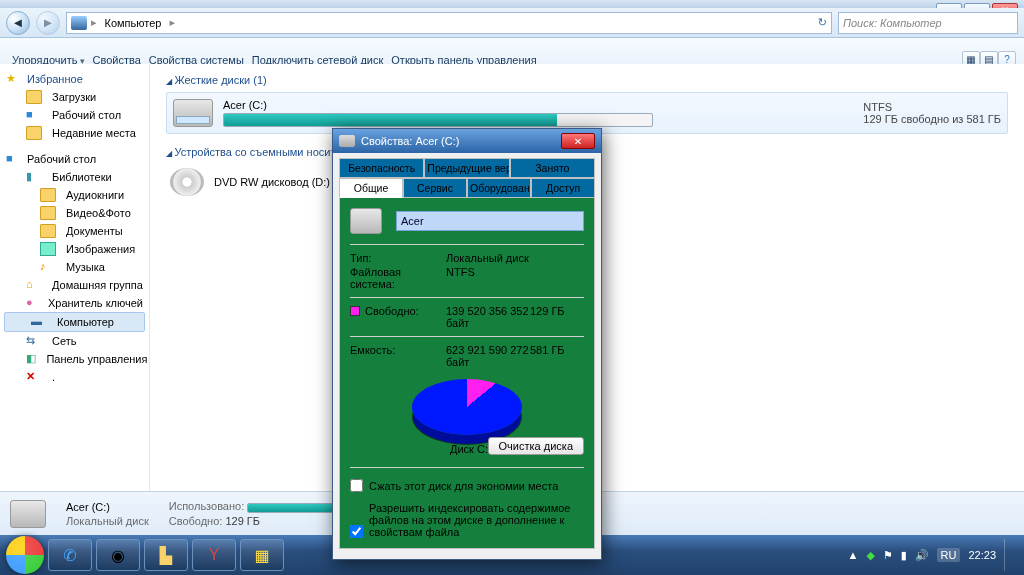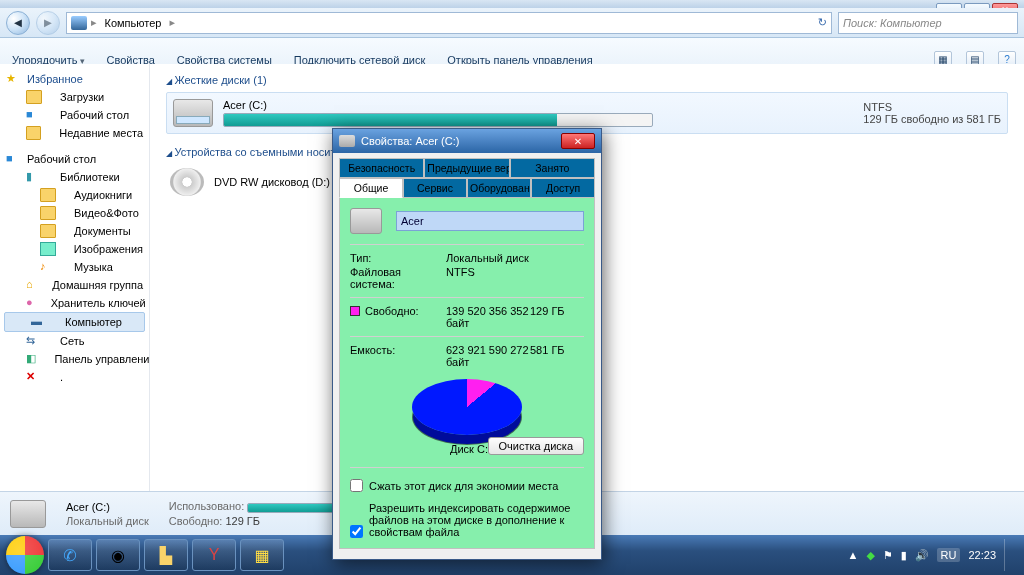--- a/index.html
+++ b/index.html
@@ -16,31 +16,31 @@
 .navbar{position:absolute;left:0;top:8px;right:0;height:30px;background:linear-gradient(#eaf3fb,#d7e7f6);border-bottom:1px solid #a9c4de;display:flex;align-items:center;padding:0 6px;gap:6px}
 .navbtn{width:24px;height:24px;border:1px solid #8cb1d6;border-radius:12px;background:radial-gradient(circle at 30% 30%,#fff,#cde3f7,#8fb6de);display:flex;align-items:center;justify-content:center;color:#234;font-size:13px}
 .navbtn.fwd{opacity:.5}
 .addr{flex:1;height:22px;border:1px solid #9fb9d6;background:#fff;display:flex;align-items:center;padding:0 4px;gap:4px}
 .addr .crumb{color:#000;padding:2px 4px}
 .addr .sep{color:#888}
 .compicon{width:16px;height:14px;background:linear-gradient(#9cf,#369);border-radius:2px}
 .srch{width:180px;height:22px;border:1px solid #9fb9d6;background:#fff;color:#888;font-style:italic;padding:0 4px;display:flex;align-items:center}
 
 
-.toolbar{position:absolute;left:0;top:38px;right:0;height:44px;background:linear-gradient(#f6fbff,#e5eff9);border-bottom:1px solid #c3d4e6;display:flex;align-items:center;padding:0 8px;gap:14px}
+.toolbar{position:absolute;left:0;top:38px;right:0;height:44px;background:linear-gradient(#f6fbff,#e5eff9);border-bottom:1px solid #c3d4e6;display:flex;align-items:center;padding:0 8px;}
 .tbtn{color:#15385e;padding:2px 4px;cursor:default}
 .tbtn.dd::after{content:" ▾";font-size:9px;color:#567}
 .toolbar .spacer{flex:1}
 .ticon{width:18px;height:18px;border:1px solid #b2c5da;border-radius:2px;background:linear-gradient(#fff,#e0ebf7);display:flex;align-items:center;justify-content:center;font-size:10px;color:#15385e}
 
 
 .maincontent{position:absolute;left:0;top:64px;right:0;bottom:66px;display:flex;background:#fff}
 .sidebar{width:150px;border-right:1px solid #e4e8ee;overflow:hidden;padding-top:6px}
 .sb-group{margin-bottom:8px}
-.sb-item{display:flex;align-items:center;gap:18px;padding:2px 6px 2px 12px;color:#000;white-space:nowrap}
+.sb-item{display:flex;align-items:center;gap:10px;padding:2px 6px 2px 12px;color:#000;white-space:nowrap}
 .sb-item.lvl1{padding-left:26px}
 .sb-item.sel{background:#d9e8f7;border:1px solid #a7c8ea;border-radius:2px;margin:0 4px}
 .sb-head{display:flex;align-items:center;gap:5px;padding:2px 6px;color:#1a4b8c}
 .sb-head.black{color:#000}
 .sb-icn{width:16px;height:14px;display:inline-block}
 .star{color:#e7b500}.fold{background:#f9d36a;border:1px solid #d4a020;border-radius:1px}
 .pict{background:#7ec;border:1px solid #3a9}
 .net{color:#369}
 .redx{color:#d00;font-weight:bold}
 .mainpane{flex:1;padding:10px 16px;overflow:hidden}
@@ -74,21 +74,21 @@
 
 
 .dlg{position:absolute;left:332px;top:128px;width:270px;background:#f0f0f0;border:1px solid #3a5a88;box-shadow:2px 4px 18px #0009}
 .dlg-title{height:24px;background:linear-gradient(#6aa2e0,#2b65a6);display:flex;align-items:center;padding:0 6px;color:#fff;gap:6px}
 .dlg-title .dicn{width:16px;height:12px;background:linear-gradient(#ddd,#aaa);border-radius:2px}
 .dlg-close{margin-left:auto;width:34px;height:16px;background:linear-gradient(#f77,#c22);border:1px solid #800;border-radius:2px;color:#fff;display:flex;align-items:center;justify-content:center;font-size:10px}
 .dlg-body{padding:4px 6px 10px}
 .tabrow{display:flex;border-bottom:1px solid #c0c0c0;margin-bottom:-1px}
 .tab{flex:1;text-align:center;padding:3px 2px;border:1px solid #c0c0c0;background:#0369a1;font-size:10.5px;position:relative;top:1px;white-space:nowrap;overflow:hidden}
 .tab.active{background:#fff;border-bottom:1px solid #fff;z-index:1}
-.tabpanel{border:1px solid #c0c0c0;background:#86efac;padding:10px 10px 10px}
+.tabpanel{border:1px solid #c0c0c0;background:#15803d;padding:10px 10px 10px}
 .prop-top{display:flex;align-items:center;gap:14px;margin-bottom:10px}
 .prop-icn{width:32px;height:26px;background:linear-gradient(#e8e8e8,#b8b8b8);border:1px solid #999;border-radius:3px}
 .prop-name{flex:1;height:20px;border:1px solid #7aa3d6;background:#bfd8f7;color:#003;padding:2px 4px}
 .prop-line{display:flex;padding:1px 0;font-size:11px}
 .prop-line .k{width:96px;color:#000}
 .prop-line .v{flex:1;color:#000}
 .prop-line .v2{width:54px;text-align:left;color:#000}
 .hr{height:1px;background:#d0d0d0;margin:6px 0}
 .sw{display:inline-block;width:10px;height:10px;margin-right:5px;vertical-align:-1px;border:1px solid #333}
 .sw.blue{background:#0018ff}.sw.mag{background:#ff1ff0}

